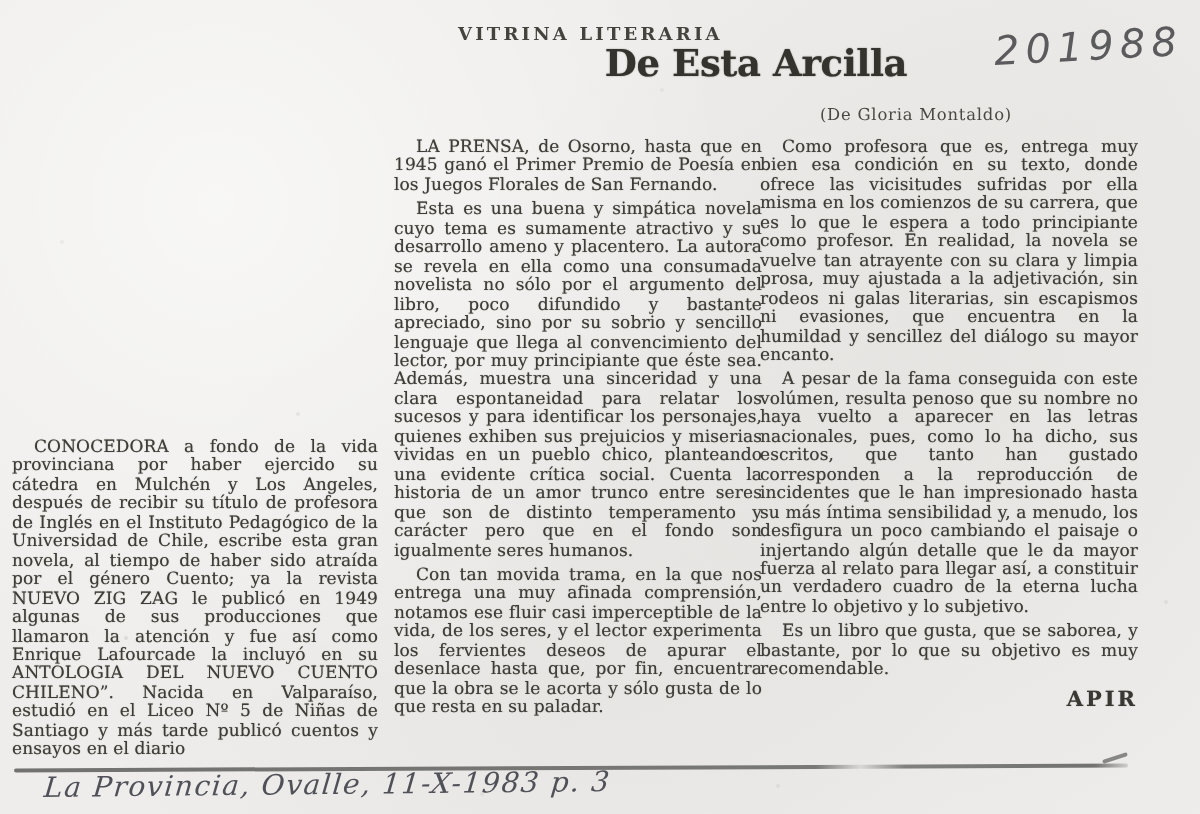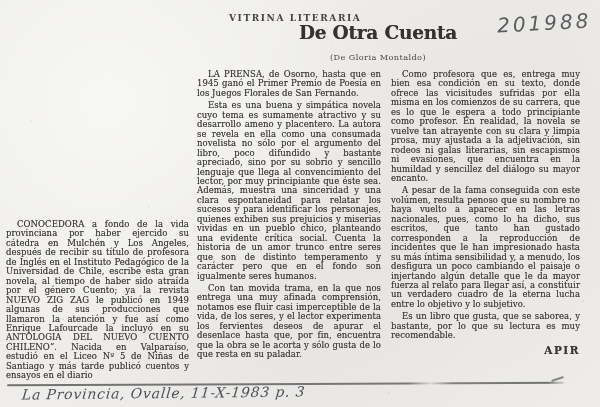--- a/index.html
+++ b/index.html
@@ -35,40 +35,40 @@
     color: #45433e; white-space: nowrap;
   }
   .title {
     position: absolute; left: 250px; top: 22px; width: 256px;
     text-align: center; font-size: 18.5px; font-weight: bold;
     letter-spacing: -0.2px; color: #35332e;
     text-shadow: 0 0 0.6px rgba(55,53,46,0.8);
   }
   .byline {
     position: absolute; left: 250px; top: 52px; width: 256px;
-    text-align: center; font-size: 8.2px; color: #4a4843;
+    text-align: right; font-size: 8.2px; color: #4a4843;
     letter-spacing: 0.4px;
   }
   .archive-number {
     position: absolute; left: 497px; top: 11px;
     font-family: "DejaVu Sans", sans-serif; font-style: italic;
     font-size: 20px; letter-spacing: 3px; color: #5b5b5d;
     transform: rotate(-3deg);
   }
   .col {
     position: absolute;
     font-size: 8.5px; line-height: 9.45px;
     text-align: justify; color: #3e3c37;
     text-shadow: 0 0 0.45px rgba(72,70,62,0.65);
     letter-spacing: 0.05px;
   }
   .col p { margin: 0 0 3px 0; text-indent: 11px; }
   .col-left   { left: 6px;   top: 220px; width: 183px; }
   .col-middle { left: 197px; top: 70px;  width: 184px; }
-  .col-right  { left: 391px; top: 70px;  width: 189px; }
+  .col-right  { left: 380px; top: 70px;  width: 189px; }
   .signature {
     margin-top: 5px; text-align: right;
     font-weight: bold; font-size: 10.5px; letter-spacing: 1.5px;
     color: #3a3833;
   }
   .divider {
     position: absolute; left: 7px; top: 383px; width: 557px; height: 2px;
     border-radius: 1px;
     background: linear-gradient(90deg,
       rgba(92,92,90,0.85), rgba(92,92,90,0.8) 72%,
@@ -89,38 +89,38 @@
     white-space: nowrap;
   }
 </style>
 </head>
 <body>
 
 <div class="page">
   <div class="specks"></div>
 
   <div class="kicker">VITRINA LITERARIA</div>
-  <div class="title">De Otra Cuenta</div>
+  <div class="title">De Esta Arcilla</div>
   <div class="byline">(De Gloria Montaldo)</div>
 
   <div class="archive-number">201988</div>
 
   <div class="col col-left">
     <p>CONOCEDORA a fondo de la vida provinciana por haber ejercido su cátedra en Mulchén y Los Angeles, después de recibir su título de profesora de Inglés en el Instituto Pedagógico de la Universidad de Chile, escribe esta gran novela, al tiempo de haber sido atraída por el género Cuento; ya la revista NUEVO ZIG ZAG le publicó en 1949 algunas de sus producciones que llamaron la atención y fue así como Enrique Lafourcade la incluyó en su ANTOLOGIA DEL NUEVO CUENTO CHILENO”. Nacida en Valparaíso, estudió en el Liceo Nº 5 de Niñas de Santiago y más tarde publicó cuentos y ensayos en el diario</p>
   </div>
 
   <div class="col col-middle">
     <p>LA PRENSA, de Osorno, hasta que en 1945 ganó el Primer Premio de Poesía en los Juegos Florales de San Fernando.</p>
     <p>Esta es una buena y simpática novela cuyo tema es sumamente atractivo y su desarrollo ameno y placentero. La autora se revela en ella como una consumada novelista no sólo por el argumento del libro, poco difundido y bastante apreciado, sino por su sobrio y sencillo lenguaje que llega al convencimiento del lector, por muy principiante que éste sea. Además, muestra una sinceridad y una clara espontaneidad para relatar los sucesos y para identificar los personajes, quienes exhiben sus prejuicios y miserias vividas en un pueblo chico, planteando una evidente crítica social. Cuenta la historia de un amor trunco entre seres que son de distinto temperamento y carácter pero que en el fondo son igualmente seres humanos.</p>
     <p>Con tan movida trama, en la que nos entrega una muy afinada comprensión, notamos ese fluir casi imperceptible de la vida, de los seres, y el lector experimenta los fervientes deseos de apurar el desenlace hasta que, por fin, encuentra que la obra se le acorta y sólo gusta de lo que resta en su paladar.</p>
   </div>
 
   <div class="col col-right">
     <p>Como profesora que es, entrega muy bien esa condición en su texto, donde ofrece las vicisitudes sufridas por ella misma en los comienzos de su carrera, que es lo que le espera a todo principiante como profesor. En realidad, la novela se vuelve tan atrayente con su clara y limpia prosa, muy ajustada a la adjetivación, sin rodeos ni galas literarias, sin escapismos ni evasiones, que encuentra en la humildad y sencillez del diálogo su mayor encanto.</p>
     <p>A pesar de la fama conseguida con este volúmen, resulta penoso que su nombre no haya vuelto a aparecer en las letras nacionales, pues, como lo ha dicho, sus escritos, que tanto han gustado corresponden a la reproducción de incidentes que le han impresionado hasta su más íntima sensibilidad y, a menudo, los desfigura un poco cambiando el paisaje o injertando algún detalle que le da mayor fuerza al relato para llegar así, a constituir un verdadero cuadro de la eterna lucha entre lo objetivo y lo subjetivo.</p>
-    <p>Es un libro que gusta, que se saborea, y bastante, por lo que su lectura es muy recomendable.</p>
+    <p>Es un libro que gusta, que se saborea, y bastante, por lo que su objetivo es muy recomendable.</p>
     <div class="signature">APIR</div>
   </div>
 
   <div class="divider"></div>
   <div class="divider-hook"></div>
   <div class="citation">La Provincia, Ovalle, 11-X-1983   p. 3</div>
 </div>
 
 </body></html>

